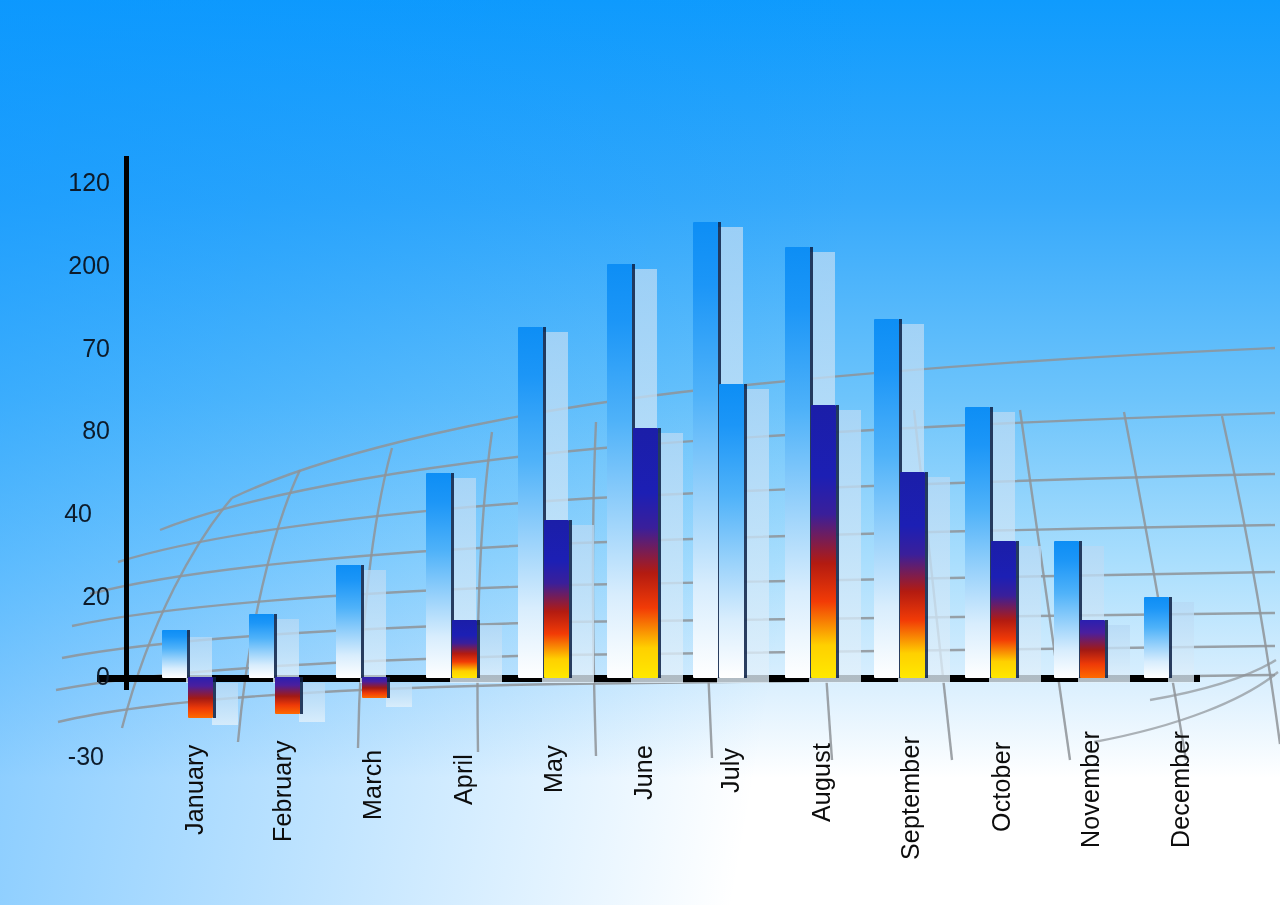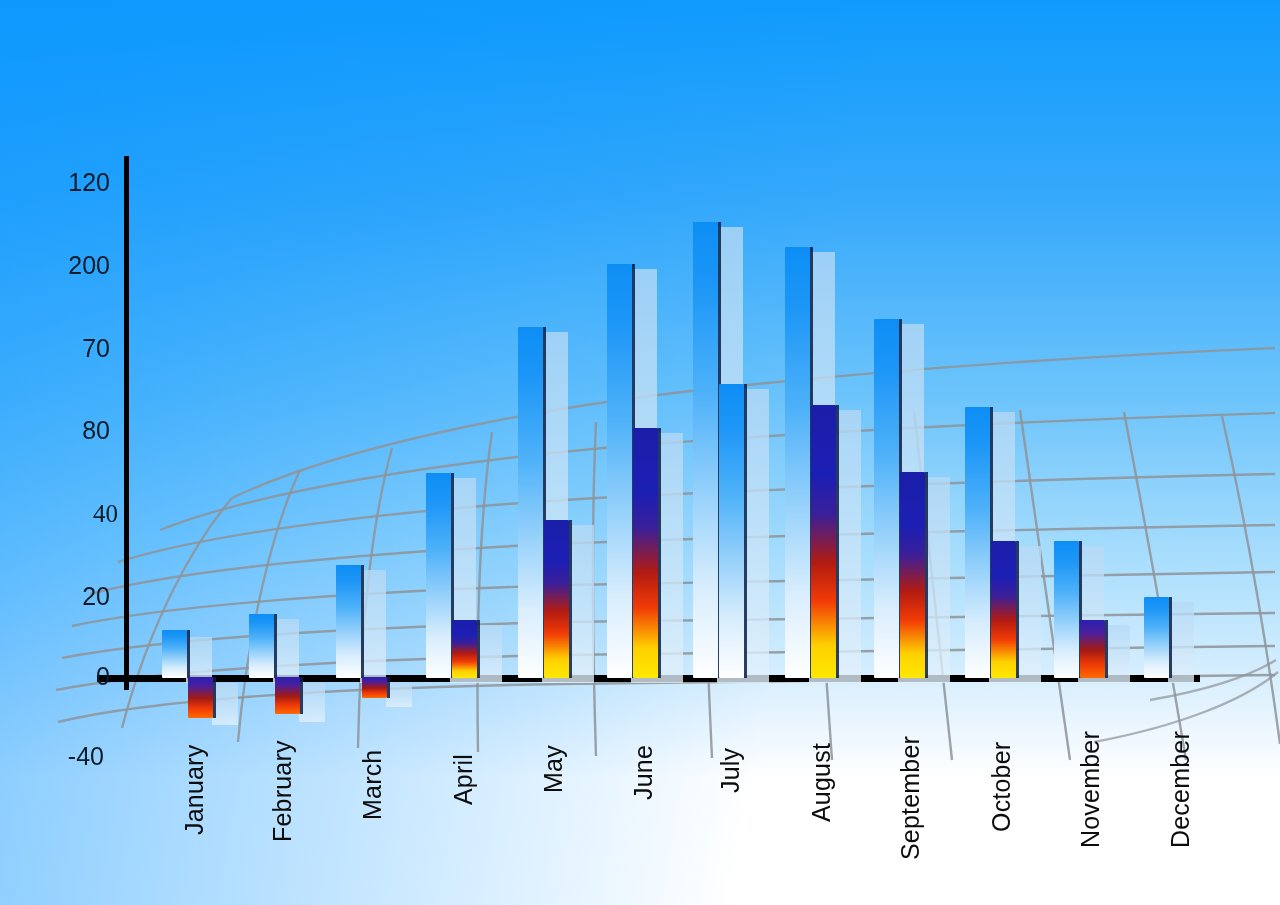--- a/index.html
+++ b/index.html
@@ -110,24 +110,24 @@
 
   <div class="plot">
 
     <div class="yaxis"></div>
     <div class="xaxis"></div>
 
     <div class="ytick-label" style="left:52px;top:170px;">120</div>
     <div class="ytick-label" style="left:52px;top:253px;">200</div>
     <div class="ytick-label" style="left:52px;top:336px;">70</div>
     <div class="ytick-label" style="left:52px;top:418px;">80</div>
-    <div class="ytick-label" style="left:60px;top:501px;font-family:Liberation Serif, serif;">40</div>
+    <div class="ytick-label" style="left:34px;top:501px;">40</div>
     <div class="ytick-label" style="left:52px;top:584px;text-align:right;">20</div>
     <div class="ytick-label" style="left:52px;top:664px;">0</div>
-    <div class="ytick-label" style="left:46px;top:744px;">-40</div>
+    <div class="ytick-label" style="left:46px;top:744px;">-30</div>
 
     <div class="ytick-mark" style="top:675px;"></div>
 
     <div class="shadow" style="left:186px;top:637px;width:26px;height:46px;"></div>
     <div class="bar bluebar" style="left:162px;top:630px;width:25px;height:48px;">
         <span class="edge"></span>
       </div>
     <div class="shadow" style="left:212px;top:683px;width:26px;height:42px;"></div>
     <div class="bar coldbar" style="left:188px;top:677px;width:25px;height:41px;">
         <span class="edge"></span>

